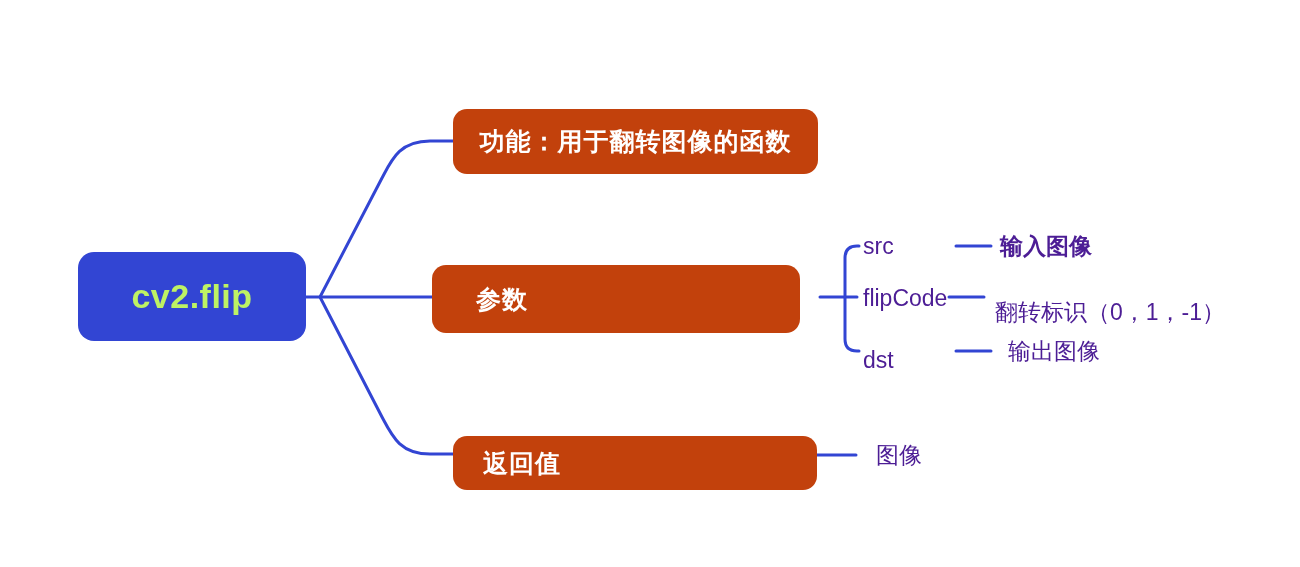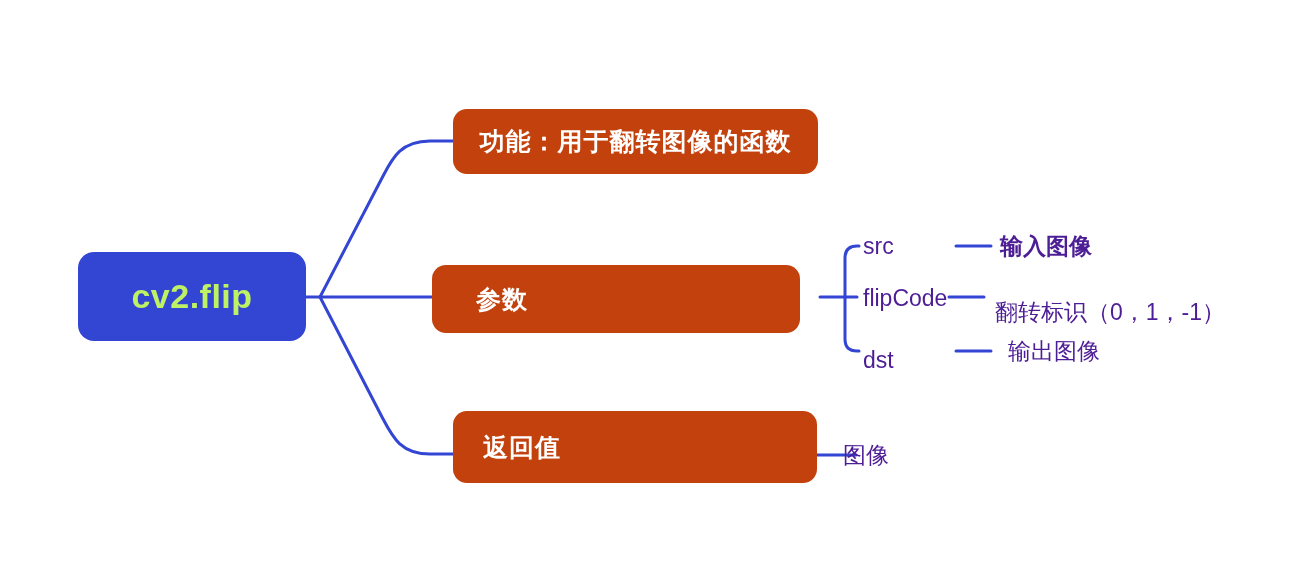--- a/index.html
+++ b/index.html
@@ -24,32 +24,32 @@
 
   .black-node {
     background: #c2410c; border-radius: 14px;
   }
   .black-node span {
     color: #ffffff; font-size: 25px; font-weight: 700; letter-spacing: 1px;
   }
 
   .node-function { left: 453px; top: 109px; width: 365px; height: 65px; justify-content: center; }
   .node-params   { left: 432px; top: 265px; width: 368px; height: 68px; padding-left: 44px; }
-  .node-return   { left: 453px; top: 411px; width: 364px; height: 72px; padding-left: 30px; }
+  .node-return   { left: 453px; top: 436px; width: 364px; height: 54px; padding-left: 30px; }
 
   .leaf {
     position: absolute; color: #4c1d95; font-size: 23px; line-height: 22px; white-space: nowrap;
   }
   .leaf-src      { left: 863px; top: 235px; }
   .leaf-flipcode { left: 863px; top: 287px; }
   .leaf-dst      { left: 863px; top: 349px; }
   .desc-src      { left: 1000px; top: 235px; font-weight: bold; }
   .desc-flipcode { left: 995px;  top: 301px; }
   .desc-dst      { left: 1000px; top: 340px; margin-left: 8px; }
-  .leaf-image    { left: 843px;  top: 444px; }
+  .leaf-image    { left: 876px;  top: 444px; }
 </style>
 </head>
 <body>
 
 <div class="canvas">
 
   <svg class="connectors" viewBox="0 0 1300 567">
 
     <path d="M 320 297 L 382 178 C 392 159 400 141 430 141 L 453 141" stroke="#3245D3"></path>
 

